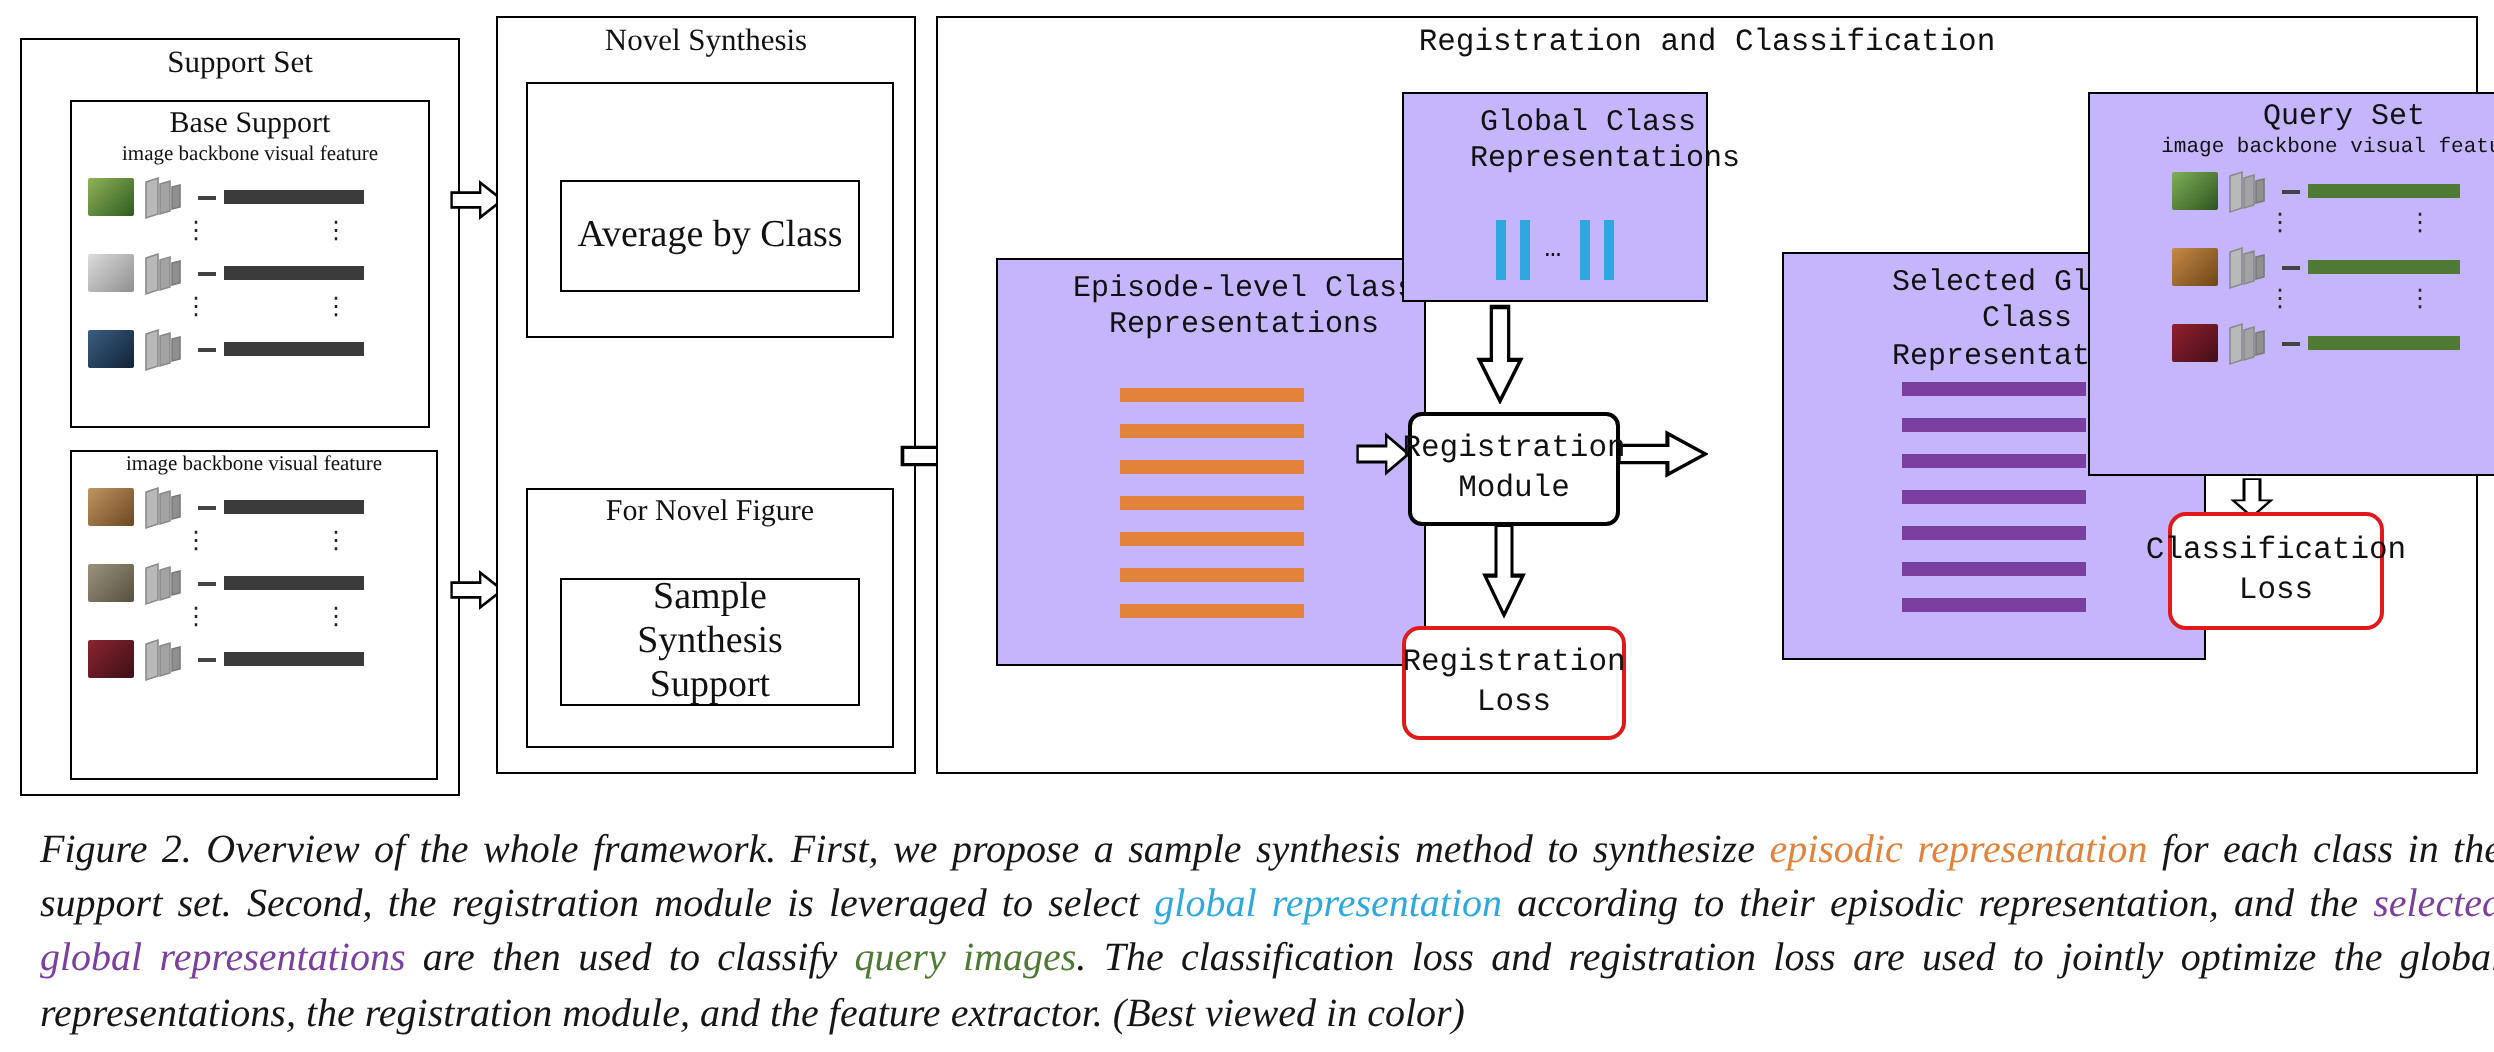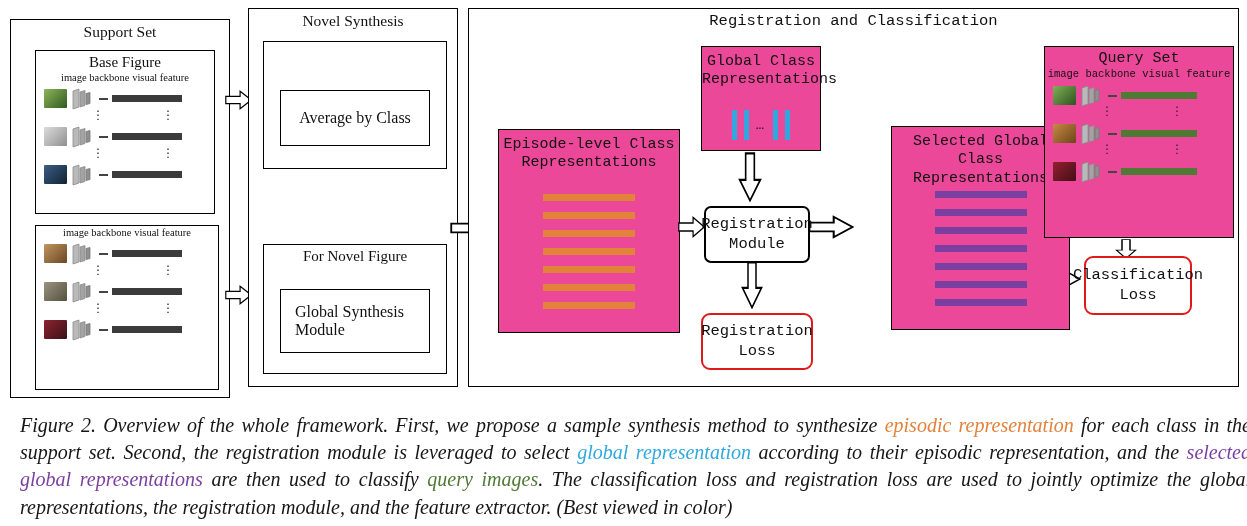--- a/index.html
+++ b/index.html
@@ -15,22 +15,22 @@
   .class-row{display:flex;align-items:center;gap:4px;height:25px;}
   .thumb{width:23px;height:19px;flex:none;border-radius:1px;}
   .backbone{flex:none;display:inline-flex;}
   .dash{width:9px;height:2px;background:#444;flex:none;}
   .fbar{height:7px;width:70px;flex:none;}
   .query-rows .fbar{width:76px;}
   .dots-row{display:flex;height:13px;line-height:9px;font-size:12px;color:#222;}
   .dots-row span:first-child{margin-left:48px;}
   .dots-row span:last-child{margin-left:58px;}
   .plain-box{position:absolute;border:1.4px solid #000;display:flex;align-items:center;justify-content:center;
-             font-size:16px;background:#fff;}
-  .rep-box{position:absolute;border:1.5px solid #000;background:#ec4899;}
+             text-align:center;font-size:19px;background:#fff;}
+  .rep-box{position:absolute;border:1.5px solid #000;background:#c4b5fd;padding-left:33px;}
   .two-line-title{white-space:pre-line;text-align:center;font-size:15px;line-height:1.22;padding-top:6px;}
   .hbars{position:absolute;top:64px;left:0;right:0;display:flex;flex-direction:column;align-items:center;gap:11px;}
   .hbar{width:92px;height:7px;}
   .vbars{position:absolute;bottom:10px;left:0;right:0;display:flex;align-items:center;justify-content:center;gap:7px;}
   .vbar{width:5px;height:30px;}
   .vb-ellipsis{font-size:14px;letter-spacing:2px;line-height:10px;}
   .module-box{position:absolute;border:2.2px solid #000;border-radius:7px;background:#fff;
               display:flex;align-items:center;justify-content:center;text-align:center;font-size:15.5px;line-height:1.25;}
   .loss-box{position:absolute;border:2.2px solid #E01A1A;border-radius:9px;background:#fff;
             display:flex;align-items:center;justify-content:center;text-align:center;font-size:15.5px;line-height:1.25;}
@@ -41,21 +41,21 @@
 </style>
 </head>
 <body>
 
 <div class="stage">
   <div class="diagram">
 
     <div class="outer-box" style="left:10px;top:8px;width:218px;height:377px;margin-top:11px;">
       <div class="box-title">Support Set</div>
       <div class="group-box" style="left:24px;top:30px;width:178px;height:162px;">
-        <div class="group-title">Base Figure</div>
+        <div class="group-title">Base Support</div>
         <div class="cols-header">image backbone visual feature</div>
         <div class="rows">
             <div class="class-row">
               <div class="thumb" style="background: linear-gradient(135deg, rgb(143, 180, 89), rgb(46, 91, 31));"></div>
               <span class="backbone">
                 <svg width="24" height="22" viewBox="0 0 24 22">
                   <polygon points="2,3 8,1 8,19 2,21" fill="#b9b9b9" stroke="#8a8a8a" stroke-width="0.8"></polygon>
                   <polygon points="9,4 14,2.5 14,17.5 9,19" fill="#a3a3a3" stroke="#8a8a8a" stroke-width="0.8"></polygon>
                   <polygon points="15,5.5 19,4.5 19,15.5 15,16.5" fill="#8f8f8f" stroke="#7a7a7a" stroke-width="0.8"></polygon>
                 </svg>
@@ -158,21 +158,21 @@
     <div class="outer-box" style="left:248px;top:8px;width:208px;height:377px;">
       <div class="box-title">Novel Synthesis</div>
       <div class="group-box" style="left:14px;top:32px;width:182px;height:126px;">
         <div class="plain-box" style="left:16px;top:48px;width:148px;height:54px;">
           <span>Average by Class</span>
         </div>
       </div>
       <div class="group-box" style="left:14px;top:235px;width:182px;height:128px;">
         <div class="group-title">For Novel Figure</div>
         <div class="plain-box" style="left:16px;top:44px;width:148px;height:62px;">
-          <span style="max-width:120px;">Global Synthesis Module</span>
+          <span style="max-width:120px;">Sample Synthesis Support</span>
         </div>
       </div>
     </div>
 
     <svg class="arrow" style="left:450px;top:215px;" width="42" height="26" viewBox="0 0 34 24" preserveAspectRatio="none">
         <polygon points="1,8 19,8 19,2.5 33,12 19,21.5 19,16 1,16" fill="#fff" stroke="#000" stroke-width="1.5"></polygon>
       </svg>
 
     <div class="outer-box" style="left:468px;top:8px;width:769px;height:377px;font-family:Liberation Mono, monospace;">
       <div class="box-title">Registration and Classification</div>

